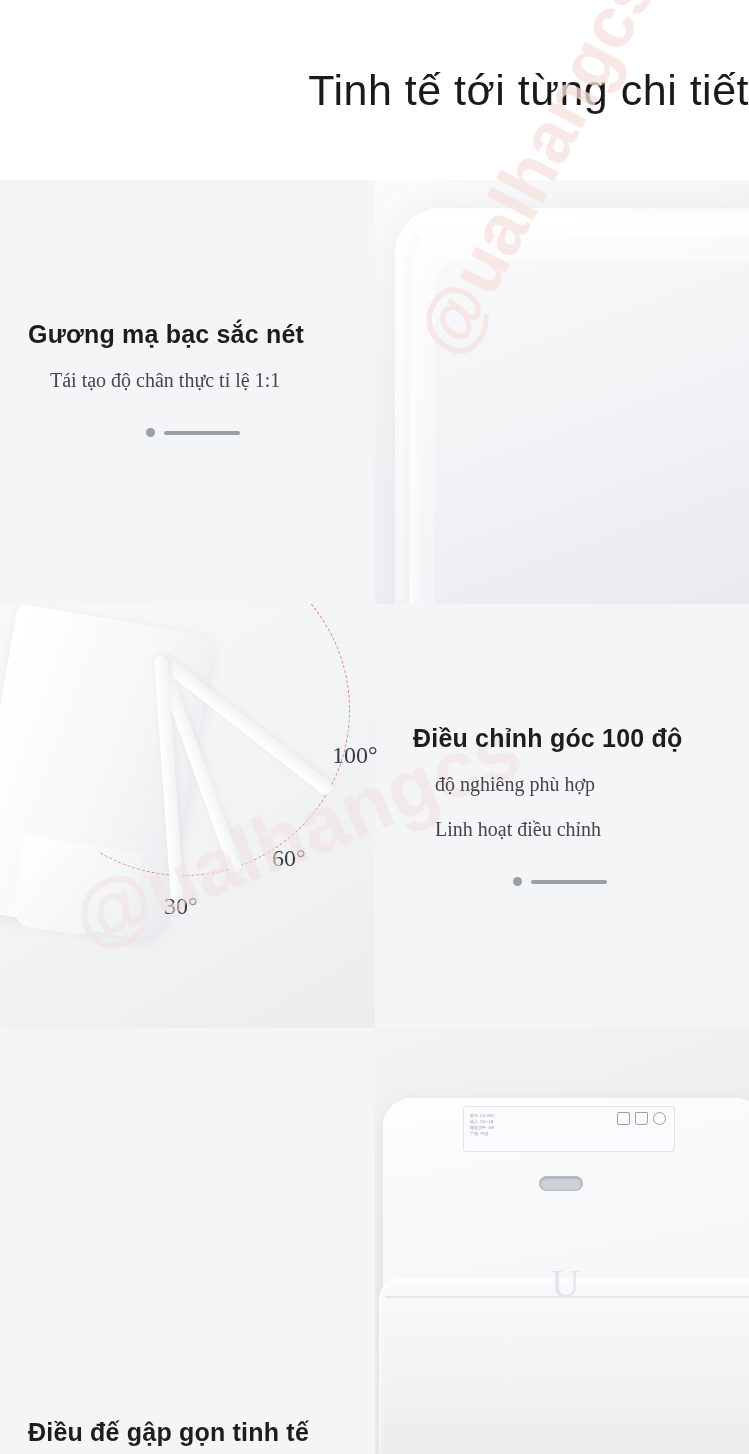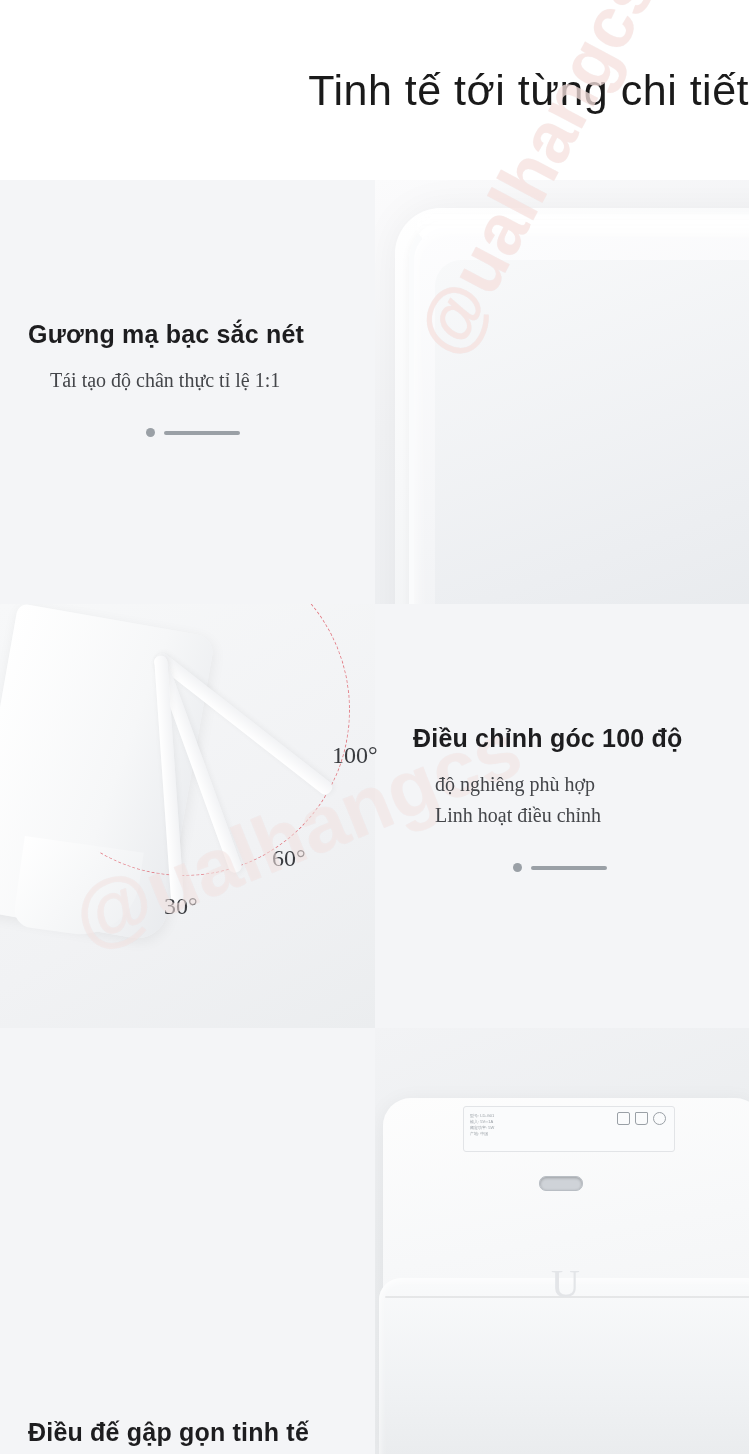--- a/index.html
+++ b/index.html
@@ -108,21 +108,21 @@
     margin: 0 0 16px 0;
     letter-spacing: 0.2px;
   }
   .subtext {
     font-family: "Liberation Serif", serif;
     font-size: 20px;
     color: #44464a;
     line-height: 1.55;
     margin: 0;
   }
-  .sub-indent { padding-left: 22px; }
+  .sub-indent { padding-left: 22px; margin-top: 14px; }
 
   
   .deco {
     display: flex;
     align-items: center;
     margin-top: 32px;
   }
   .deco-left { padding-left: 118px; }
   .deco-mid { padding-left: 100px; }
   .deco-dot {

